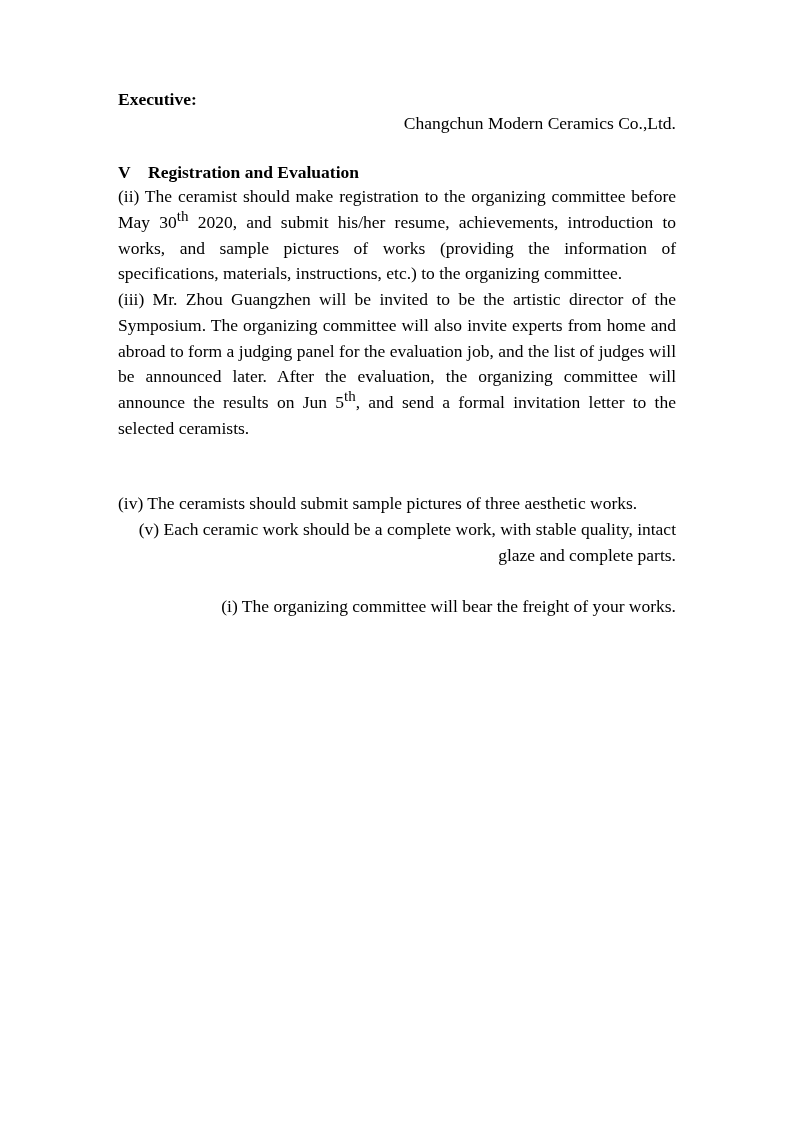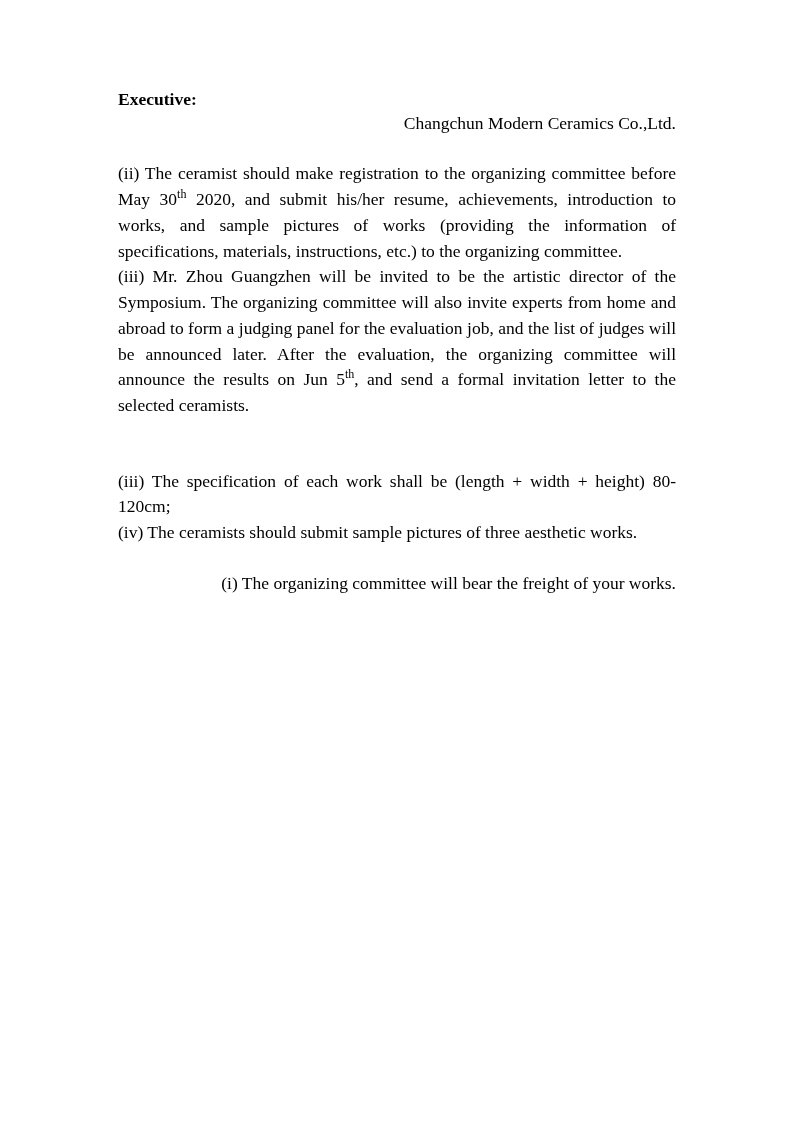--- a/index.html
+++ b/index.html
@@ -40,54 +40,57 @@
     text-align: justify;
     text-justify: inter-word;
   }
   .para.left {
     text-align: right;
   }
   .spacer-line {
     height: 25px;
   }
   sup {
-    font-size: 12px;
+    font-size: 15px;
     vertical-align: super;
     line-height: 0;
   }
 </style>
 </head>
 <body>
 
 <div class="page">
   <div class="doc">
 
     <h2 class="heading">Executive:</h2>
 
     <p class="para left">Changchun Modern Ceramics Co.,Ltd.</p>
 
     <div class="spacer-line"></div>
 
+    <h2 class="heading">
+      <span class="num">V</span><span>Registration and Evaluation</span>
+    </h2>
 
 
     <p class="para"><span>(ii) The ceramist should make registration to the organizing committee before May 30</span><sup>th</sup><span> 2020, and submit his/her resume, achievements, introduction to works, and sample pictures of works (providing the information of specifications, materials, instructions, etc.) to the organizing committee.</span></p>
 
     <p class="para"><span>(iii) Mr. Zhou Guangzhen will be invited to be the artistic director of the Symposium. The organizing committee will also invite experts from home and abroad to form a judging panel for the evaluation job, and the list of judges will be announced later. After the evaluation, the organizing committee will announce the results on Jun 5</span><sup>th</sup><span>, and send a formal invitation letter to the selected ceramists.</span></p>
 
     <div class="spacer-line"></div>
 
 
     <div class="spacer-line"></div>
 
 
 
-    <p class="para">(iii) The specification of each work shall be (length + width + height) 80-120cm;</p>
 
     <p class="para">(iv) The ceramists should submit sample pictures of three aesthetic works.</p>
 
+    <p class="para left">(v) Each ceramic work should be a complete work, with stable quality, intact glaze and complete parts.</p>
 
     <div class="spacer-line"></div>
 
 
     <p class="para left">(i) The organizing committee will bear the freight of your works.</p>
 
   </div>
 </div>
 
 </body></html>

